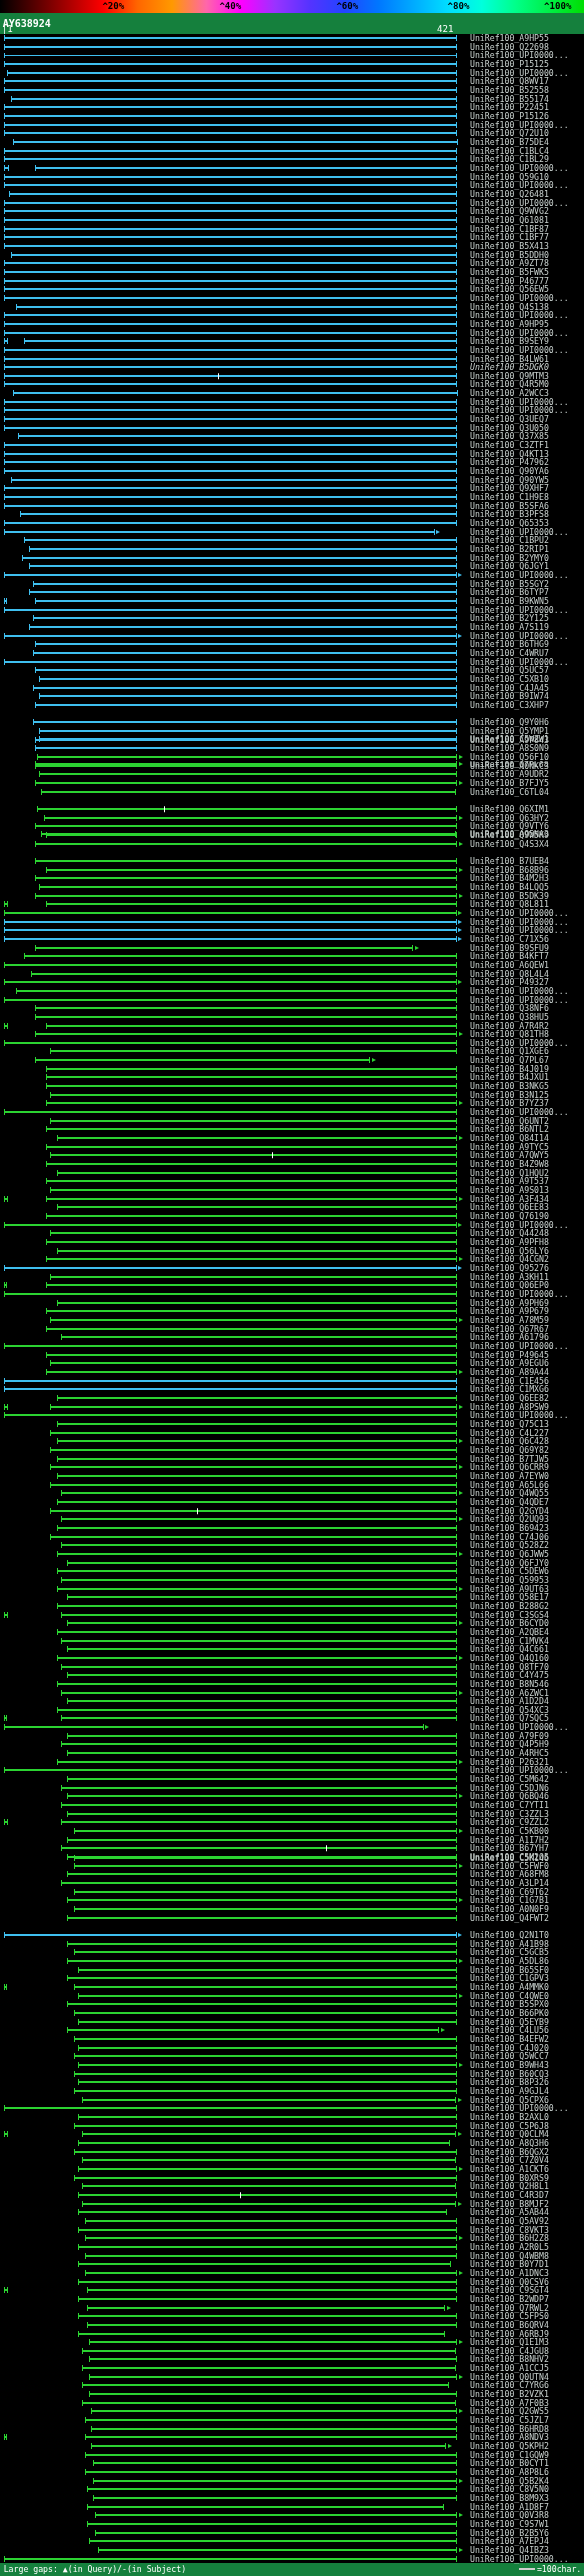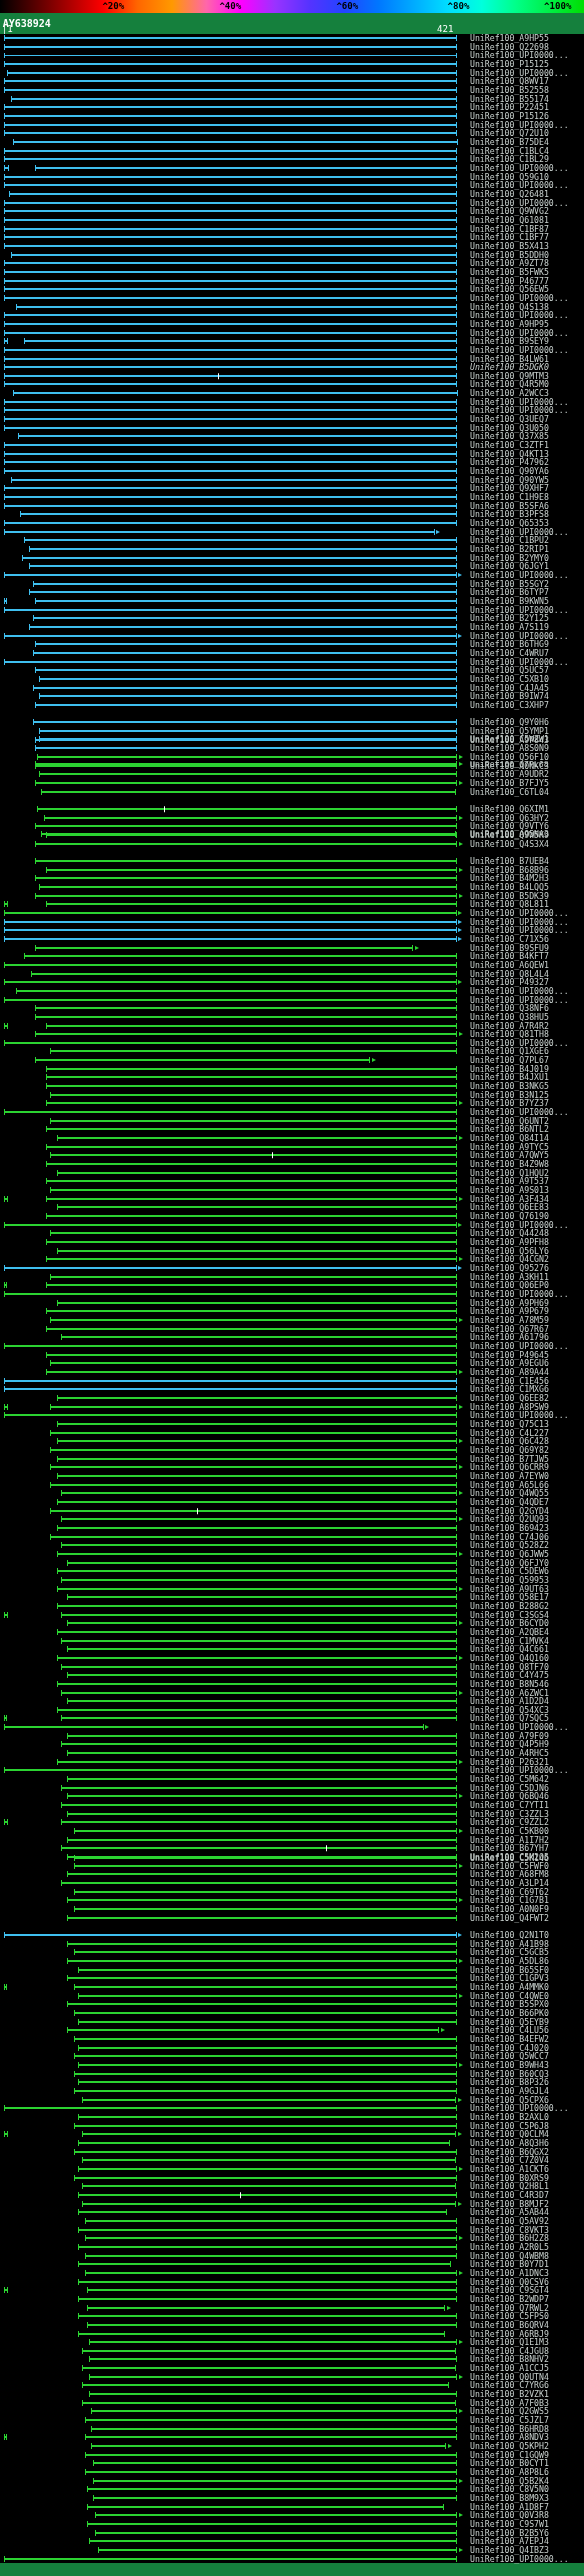--- a/index.html
+++ b/index.html
@@ -1356,14 +1356,21 @@
         <div class="seg" style="left: 98px; width: 359px; background: rgb(43, 211, 49);">
           <div class="arrowhead" style="border-left-color: rgb(43, 211, 49);"></div>
         </div>
         <span class="hitlabel">UniRef100_Q4IBZ3</span>
       </div>
       <div class="row" style="top: 2521px; height: 8.7px;">
         <div class="seg" style="left: 3.7px; width: 453px; background: rgb(43, 211, 49);"></div>
         <span class="hitlabel">UniRef100_UPI0000...</span>
       </div>
     </div>
+  <div class="footer">
+    <span class="ftext">Large gaps: ▲(in Query)/-(in Subject)</span>
+    <span class="scalewrap">
+      <span class="scaledash"></span>
+      <span class="ftext">=100char.</span>
+    </span>
+  </div>
 </div>
 
 
 </body></html>

